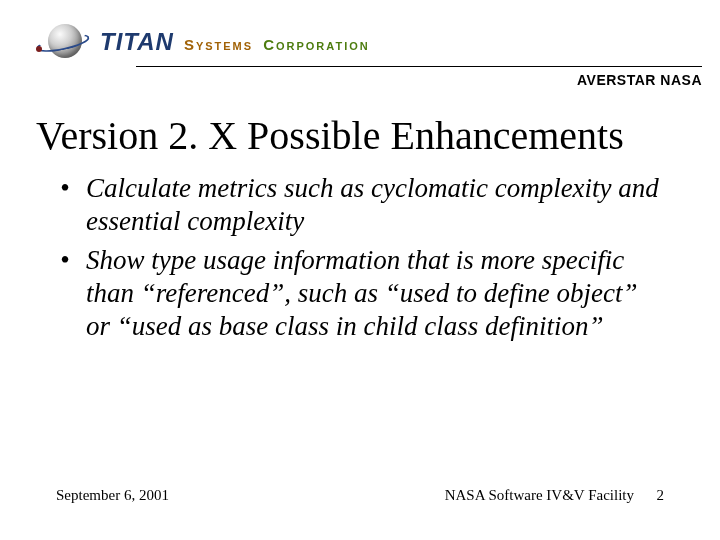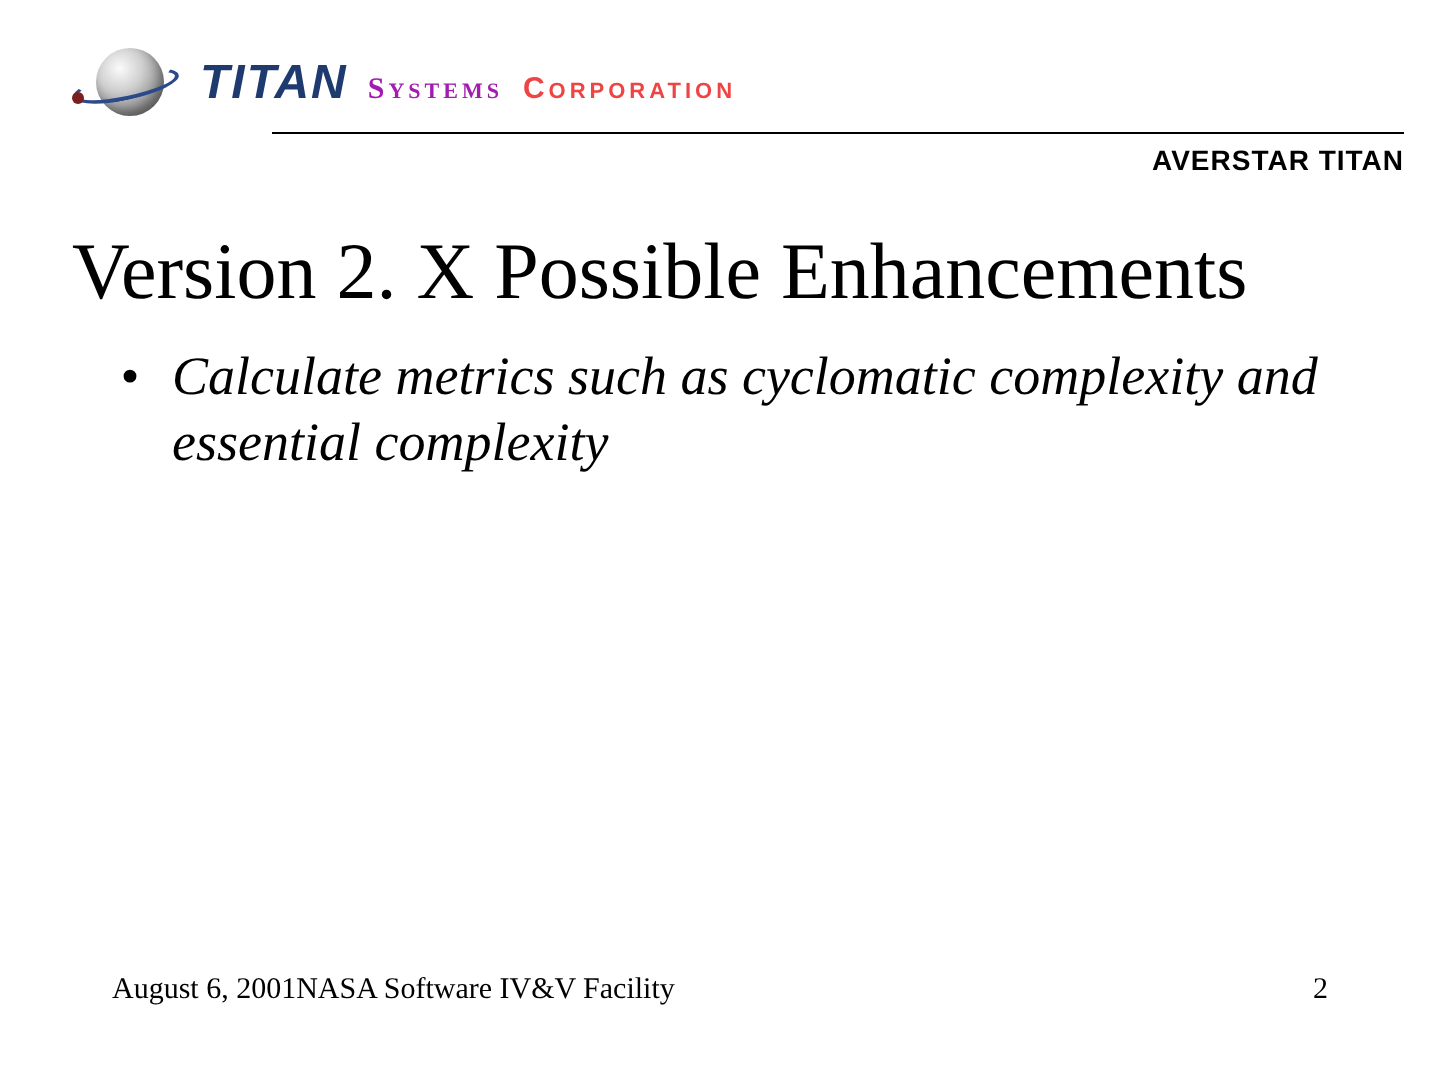--- a/index.html
+++ b/index.html
@@ -19,22 +19,22 @@
     border: 2px solid #2a4a8a; border-radius: 50%;
     transform: rotate(-12deg);
     border-top-color: transparent;
   }
   .logo-dot {
     position: absolute; left: 0px; top: 24px; width: 6px; height: 6px; border-radius: 50%;
     background: #7a1e1e;
   }
   .brand-text { display: flex; align-items: baseline; gap: 10px; font-family: Arial, Helvetica, sans-serif; }
   .brand-titan { font-weight: 800; font-style: italic; color: #1e3a6e; font-size: 24px; letter-spacing: 1px; }
-  .brand-systems { font-variant: small-caps; letter-spacing: 2px; color: #a21caf; font-size: 15px; font-weight: 600; font-family: Liberation Serif, serif; }
-  .brand-corp { font-variant: small-caps; letter-spacing: 2px; color: #ef4444; font-size: 15px; font-weight: 600; }
+  .brand-systems { font-variant: small-caps; letter-spacing: 2px; color: #a16207; font-size: 15px; font-weight: 600; }
+  .brand-corp { font-variant: small-caps; letter-spacing: 2px; color: #4d7c0f; font-size: 15px; font-weight: 600; }
 
   .hr { position: absolute; left: 100px; right: 0; top: 44px; height: 1px; background: #000; }
   .subgroup {
     position: absolute; right: 0; top: 50px;
     font-family: Arial, Helvetica, sans-serif; font-weight: 700; font-size: 14px; letter-spacing: 0.5px;
   }
 
   .title {
     position: absolute; left: 36px; right: 24px; top: 112px;
     font-size: 40px; font-weight: 400; text-align: left; white-space: nowrap;
@@ -48,21 +48,21 @@
   .body li { position: relative; padding-left: 30px; margin-bottom: 6px; font-style: italic; }
   .body li::before {
     content: "•"; position: absolute; left: 4px; top: 0; font-size: 27px; line-height: 1.22;
   }
 
   .footer {
     position: absolute; left: 56px; right: 56px; bottom: 36px;
     display: flex; align-items: baseline; font-size: 15px;
   }
   .footer .date { flex: 0 0 auto; }
-  .footer .center { flex: 1 1 auto; text-align: left; }
+  .footer .center { flex: 1 1 auto; text-align: right; }
   .footer .page { flex: 0 0 auto; text-align: right; min-width: 30px; }
 </style>
 </head>
 <body>
 
 <div class="slide">
 
   <div class="header">
     <div class="brand-row">
       <div class="logo-wrap">
@@ -70,30 +70,31 @@
         <div class="logo-ring"></div>
         <div class="logo-dot"></div>
       </div>
       <div class="brand-text">
         <span class="brand-titan">TITAN</span>
         <span class="brand-systems">Systems</span>
         <span class="brand-corp">Corporation</span>
       </div>
     </div>
     <div class="hr"></div>
-    <div class="subgroup">AVERSTAR TITAN</div>
+    <div class="subgroup">AVERSTAR NASA</div>
   </div>
 
   <h1 class="title">Version 2. X Possible Enhancements</h1>
 
   <div class="body">
     <ul>
       <li>Calculate metrics such as cyclomatic complexity and essential complexity</li>
+      <li>Show type usage information that is more specific than “referenced”, such as “used to define object” or “used as base class in child class definition”</li>
     </ul>
   </div>
 
   <div class="footer">
-    <span class="date">August 6, 2001</span>
+    <span class="date">September 6, 2001</span>
     <span class="center">NASA Software IV&amp;V Facility</span>
     <span class="page">2</span>
   </div>
 
 </div>
 
 </body></html>

